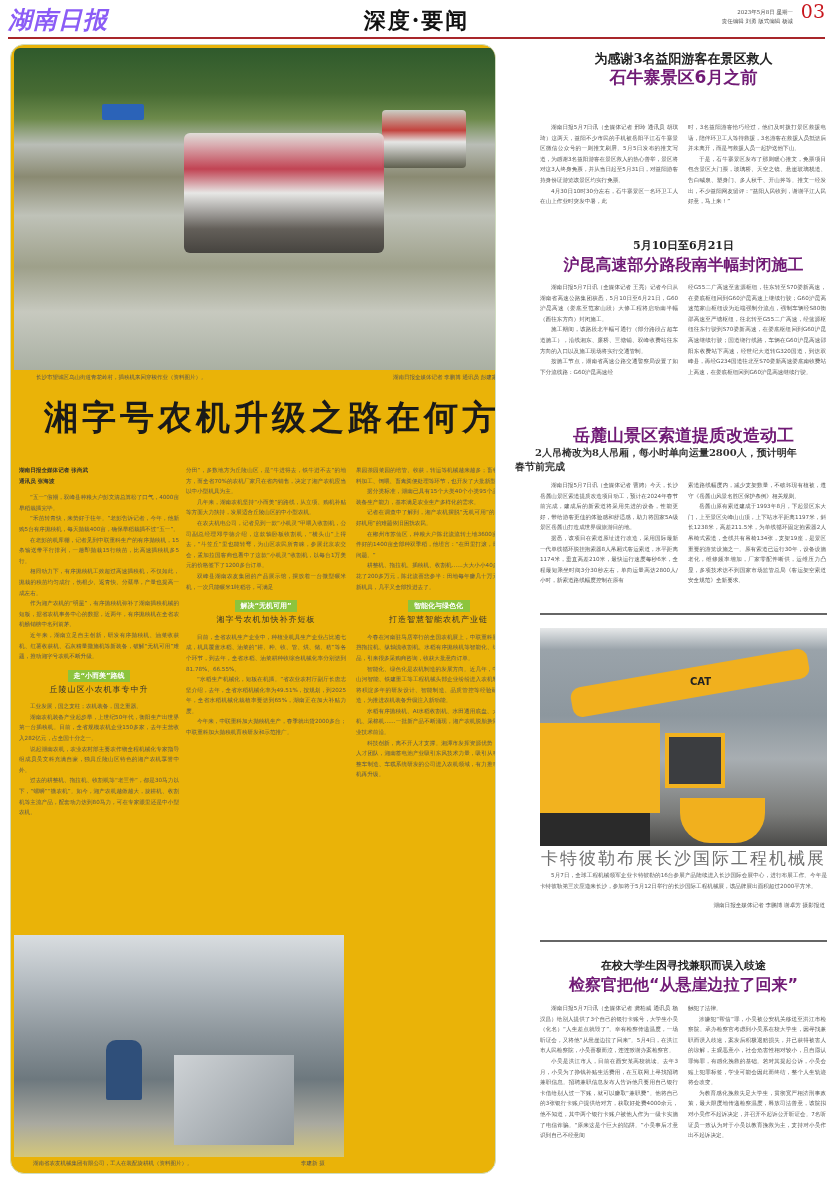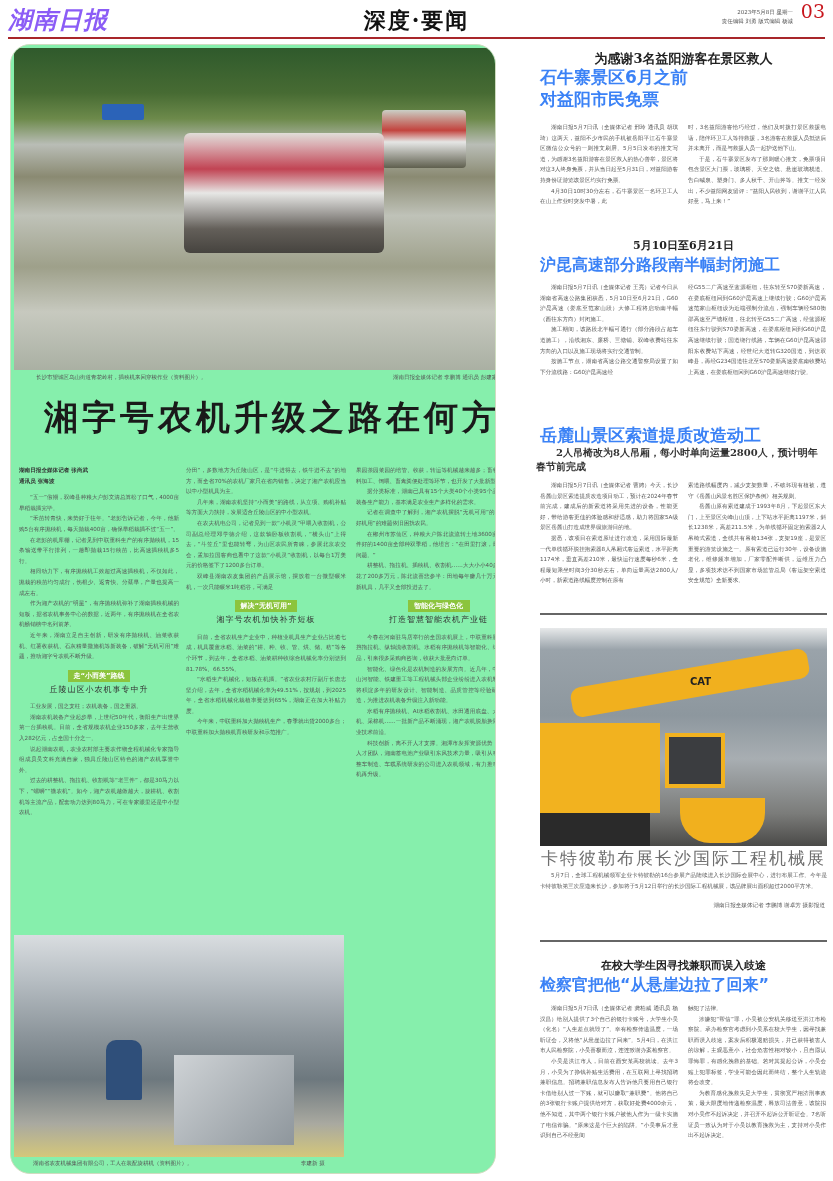--- a/index.html
+++ b/index.html
@@ -7,21 +7,21 @@
   body { position: relative; font-family: "DejaVu Serif", serif; color: #222; }
 
   .masthead { position: absolute; left: 0; top: 0; width: 833px; height: 38px; }
   .logo { position: absolute; left: 8px; top: 4px; font-family: "DejaVu Serif", serif; font-size: 24px; color: #8b5cf6; font-style: italic; font-weight: bold; letter-spacing: 1px; }
   .section-title { position: absolute; left: 0; width: 833px; top: 6px; text-align: center; font-size: 22px; font-weight: bold; color: #111; letter-spacing: 2px; }
   .meta { position: absolute; right: 40px; top: 8px; font-family: "DejaVu Sans", sans-serif; font-size: 5.5px; color: #555; text-align: right; line-height: 9px; }
   .page-num { position: absolute; right: 8px; top: 0; font-family: "DejaVu Serif", serif; font-size: 19px; color: #c8161d; }
   .rule-red { position: absolute; left: 8px; top: 37px; width: 817px; height: 2px; background: #a8262a; }
 
   
-  .feature { position: absolute; left: 10px; top: 44px; width: 486px; height: 1130px; border: 1.5px solid #cfdcc0; border-radius: 20px; background: #86efac; overflow: hidden; }
+  .feature { position: absolute; left: 10px; top: 44px; width: 486px; height: 1130px; border: 1.5px solid #cfdcc0; border-radius: 14px; background: #eab308; overflow: hidden; }
   .photo-main { position: absolute; left: 3px; top: 3px; width: 513px; height: 322px;
     background: linear-gradient(180deg, #2f5a2c 0%, #476b33 14%, #6d8a4b 22%, #b9bdb6 30%, #8a8a72 40%, #bfc2b8 52%, #9ea08a 68%, #c7c9bf 82%, #aab0a3 100%); border-radius: 6px 6px 0 0; }
   .machine { position: absolute; left: 170px; top: 85px; width: 200px; height: 120px; border-radius: 6px;
     background: linear-gradient(180deg, #e8e4e2 0%, #c63a4e 30%, #efefef 50%, #5a5550 80%, #3b3835 100%); opacity: 0.9; }
   .machine2 { position: absolute; left: 368px; top: 62px; width: 84px; height: 58px; border-radius: 4px;
     background: linear-gradient(180deg, #ddd 0%, #c33 35%, #eee 55%, #554 100%); opacity: 0.85; }
   .truck { position: absolute; left: 88px; top: 56px; width: 42px; height: 16px; background: #2b63b8; border-radius: 2px; }
   .cap-row { position: absolute; left: 3px; top: 325px; width: 513px; height: 14px; font-family: "DejaVu Sans", sans-serif; font-size: 5.5px; color: #555; }
   .cap-left { position: absolute; left: 22px; top: 4px; }
   .cap-right { position: absolute; right: 6px; top: 4px; }
@@ -36,21 +36,21 @@
   .kicker-sub { text-align: center; font-family: "DejaVu Serif", serif; font-size: 8px; color: #333; text-indent: 0 !important; margin-bottom: 6px; letter-spacing: 1px; }
   .photo-factory { position: absolute; left: 3px; top: 890px; width: 506px; height: 222px;
     background: linear-gradient(180deg, #d9dde0 0%, #b7bec3 20%, #8c959b 45%, #6d787e 65%, #a9a9a0 85%, #d4c77a 100%); }
   .worker { position: absolute; left: 92px; top: 105px; width: 36px; height: 60px; background: #2f4f7a; border-radius: 10px 10px 2px 2px; }
   .machine-part { position: absolute; left: 230px; top: 120px; width: 120px; height: 90px; background: linear-gradient(135deg, #cfd3d6, #8e969c); }
   .cap-factory { position: absolute; left: 22px; top: 1115px; font-family: "DejaVu Sans", sans-serif; font-size: 5.5px; color: #555; }
   .cap-factory-credit { position: absolute; left: 290px; top: 1115px; font-family: "DejaVu Sans", sans-serif; font-size: 5.5px; color: #555; }
 
   
   .r-kicker { position: absolute; left: 540px; width: 287px; text-align: center; font-family: "DejaVu Serif", serif; font-weight: bold; color: #222; }
-  .r-head { position: absolute; left: 540px; width: 287px; text-align: left; font-family: "DejaVu Sans", sans-serif; font-weight: bold; color: #3b82f6; }
+  .r-head { position: absolute; left: 540px; width: 287px; text-align: center; font-family: "DejaVu Sans", sans-serif; font-weight: bold; color: #701a75; }
   .r-col { position: absolute; font-family: "DejaVu Sans", sans-serif; font-size: 5.6px; line-height: 10.6px; color: #555; text-align: justify; width: 138px; }
   .r-col p { text-indent: 11px; }
   .divider { position: absolute; left: 540px; width: 287px; height: 2px; background: #666; }
 
   .photo-cat { position: absolute; left: 540px; top: 628px; width: 287px; height: 218px;
     background: linear-gradient(180deg, #e7e9ea 0%, #9aa3aa 10%, #8d979e 40%, #a8aeb2 60%, #7b7c7a 85%, #4a4a48 100%); }
   .cat-boom { position: absolute; left: 30px; top: 40px; width: 240px; height: 30px; background: #f1b01e; transform: rotate(-10deg); border-radius: 10px; }
   .cat-body { position: absolute; left: 0; top: 95px; width: 120px; height: 90px; background: #f2b21f; }
   .cat-cab { position: absolute; left: 125px; top: 105px; width: 60px; height: 55px; background: #3b3d40; border: 4px solid #f2b21f; }
   .cat-bucket { position: absolute; left: 140px; top: 170px; width: 85px; height: 45px; background: #f1b01e; border-radius: 0 0 30px 30px; }
@@ -134,21 +134,20 @@
     <div class="machine-part" style="left:160px;"></div>
     <div class="worker"></div>
   </div>
   <div class="cap-factory">湖南省农友机械集团有限公司，工人在装配旋耕机（资料图片）。</div>
   <div class="cap-factory-credit">李建新 摄</div>
 </div>
 
 <div class="r-kicker" style="top:50px; font-size:13px;">为感谢3名益阳游客在景区救人</div>
 <div class="r-head" style="top:66px; font-size:17px; line-height:22px;">
   <div>石牛寨景区6月之前</div>
-  <div>对益阳市民免票</div>
 </div>
 <div class="r-col" style="left:540px; top:122px;">
   <p>湖南日报5月7日讯（全媒体记者 邢玲 通讯员 胡琪琦）这两天，益阳不少市民的手机被岳阳平江石牛寨景区微信公众号的一则推文刷屏。5月5日发布的推文写道，为感谢3名益阳游客在景区救人的热心善举，景区将对这3人终身免票，并从当日起至5月31日，对益阳游客持身份证游览该景区均实行免票。</p>
   <p>4月30日10时30分左右，石牛寨景区一名环卫工人在山上作业时突发中暑，此</p>
 </div>
 <div class="r-col" style="left:688px; top:122px;">
   <p style="text-indent:0;">时，3名益阳游客恰巧经过，他们及时拨打景区救援电话，陪伴环卫工人等待救援，3名游客在救援人员抵达后并未离开，而是与救援人员一起护送他下山。</p>
   <p>于是，石牛寨景区发布了那则暖心推文，免票项目包含景区大门票，玻璃桥、天空之镜、悬崖玻璃栈道、告白喊泉、塑身门、多人秋千、开山斧等。推文一经发出，不少益阳网友留评：“益阳人民收到，谢谢平江人民好意，马上来！”</p>
 </div>
 
@@ -157,21 +156,21 @@
 <div class="r-col" style="left:540px; top:282px;">
   <p>湖南日报5月7日讯（全媒体记者 王亮）记者今日从湖南省高速公路集团获悉，5月10日至6月21日，G60沪昆高速（娄底至范家山段）大修工程将启动南半幅（西往东方向）封闭施工。</p>
   <p>施工期间，该路段北半幅可通行（部分路段占超车道施工），沿线湘东、廉桥、三塘铺、双峰收费站往东方向的入口以及施工现场将实行交通管制。</p>
   <p>按施工节点，湖南省高速公路交通警察局设置了如下分流线路：G60沪昆高速经</p>
 </div>
 <div class="r-col" style="left:688px; top:282px;">
   <p style="text-indent:0;">经G55二广高速至蓝源枢纽，往东转至S70娄新高速，在娄底枢纽回到G60沪昆高速上继续行驶；G60沪昆高速范家山枢纽设为近端强制分流点，强制车辆经S80衡邵高速至严塘枢纽，往北转至G55二广高速，经蓝源枢纽往东行驶到S70娄新高速，在娄底枢纽回到G60沪昆高速继续行驶；国道绕行线路，车辆在G60沪昆高速邵阳东收费站下高速，经世纪大道转G320国道，到达双峰县，再经G234国道往北至S70娄新高速娄底南收费站上高速，在娄底枢纽回到G60沪昆高速继续行驶。</p>
 </div>
 
 <div class="r-head" style="top:424px; font-size:17px;">岳麓山景区索道提质改造动工</div>
-<div style="position:absolute; left:536px; top:446px; width:287px; font-family:'DejaVu Serif', serif; font-weight:bold; font-size:10px; line-height:14px; color:#333; text-indent:20px;">2人吊椅改为8人吊厢，每小时单向运量2800人，预计明年春节前完成</div>
+<div style="position:absolute; left:515px; top:446px; width:287px; font-family:'DejaVu Serif', serif; font-weight:bold; font-size:10px; line-height:14px; color:#333; text-indent:20px;">2人吊椅改为8人吊厢，每小时单向运量2800人，预计明年春节前完成</div>
 <div class="r-col" style="left:540px; top:480px;">
   <p>湖南日报5月7日讯（全媒体记者 曹娉）今天，长沙岳麓山景区索道提质改造项目动工，预计在2024年春节前完成，建成后的新索道将采用先进的设备，性能更好，带给游客更佳的体验感和舒适感，助力将国家5A级景区岳麓山打造成世界级旅游目的地。</p>
   <p>据悉，该项目在索道原址进行改造，采用国际最新一代单线循环脱挂抱索器8人吊厢式客运索道，水平距离1174米，垂直高差210米，最快运行速度每秒6米，全程最短乘坐时间3分30秒左右，单向运量高达2800人/小时，新索道路线幅度控制在原有</p>
 </div>
 <div class="r-col" style="left:688px; top:480px;">
   <p style="text-indent:0;">索道路线幅度内，减少支架数量，不破坏现有植被，遵守《岳麓山风景名胜区保护条例》相关规则。</p>
   <p>岳麓山原有索道建成于1993年8月，下起景区东大门，上至景区尖峰山山顶，上下站水平距离1197米，斜长1238米，高差211.5米，为单线循环固定抱索器2人吊椅式索道，全线共有吊椅134张，支架19座，是景区重要的游览设施之一。原有索道已运行30年，设备设施老化，维修频率增加，厂家零配件断供，运维压力凸显，多项技术达不到国家市场监管总局《客运架空索道安全规范》全新要求。</p>
 </div>
 <div class="divider" style="top:613px;"></div>
 

